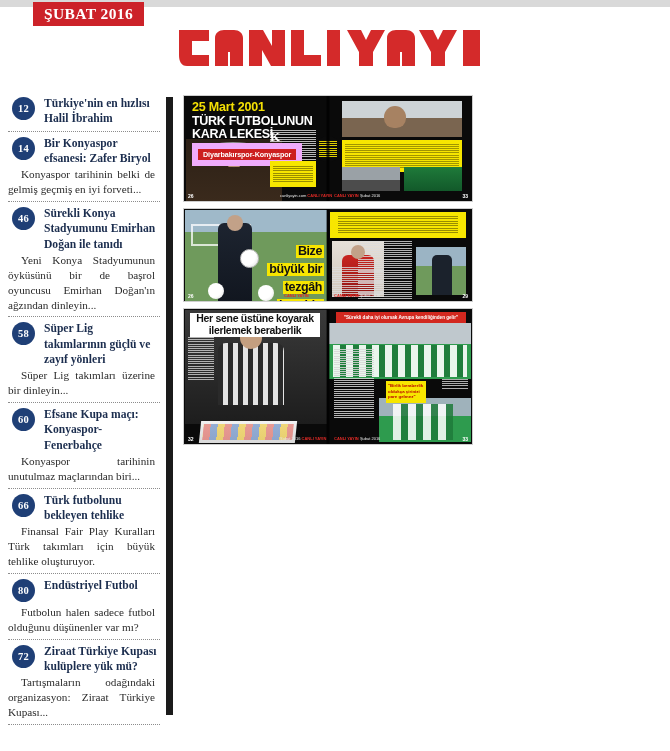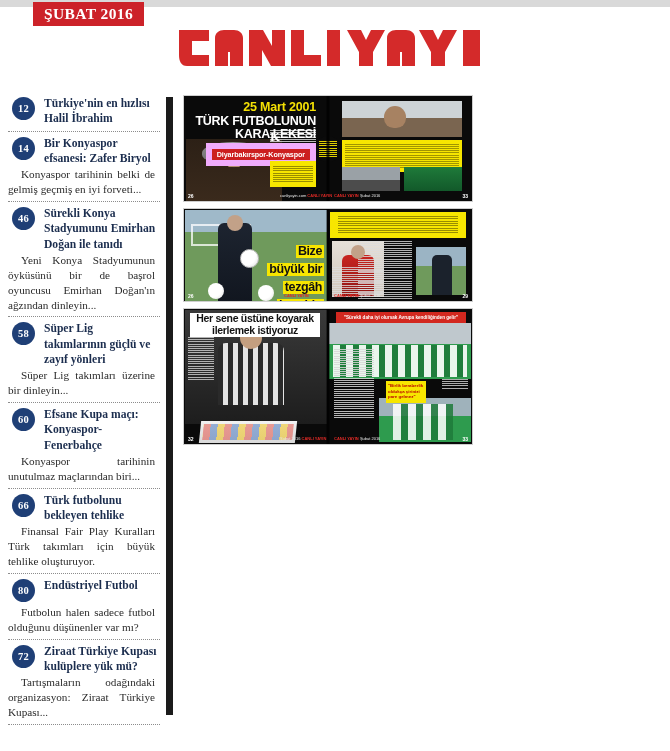--- a/index.html
+++ b/index.html
@@ -119,21 +119,21 @@
   .footer-strip{
     position:absolute;bottom:3px;
     font-family:"Liberation Sans", sans-serif;
     font-size:4px;color:#e8e8e8;z-index:7;white-space:nowrap;
   }
   .footer-strip .red{color:#e02a26;font-weight:700;}
 
   
   .s1-head{
     position:absolute;left:8px;top:5px;width:124px;z-index:4;
-    text-align:right;
+    text-align:left;
   }
   .s1-date{
     font-family:"Liberation Sans", sans-serif;
     font-size:12.5px;font-weight:700;color:#f4e004;
     letter-spacing:-.2px;line-height:1;
   }
   .s1-line{
     font-family:"Liberation Sans", sans-serif;
     font-size:12.5px;font-weight:700;color:#fff;
     letter-spacing:-.3px;line-height:1.02;margin-top:1px;
@@ -539,21 +539,21 @@
     </div>
 
     <div class="spread s3">
       <div class="s3-left"></div>
       <div class="s3-person"></div>
       <div class="s3-mags"></div>
       <div class="s3-txt-l"></div>
       <div class="s3-txt-r"></div>
       <div class="s3-head">
         <span>Her sene üstüne koyarak</span>
-        <span>ilerlemek istiyoruz</span>
+        <span>ilerlemek beraberlik</span>
       </div>
       <div class="s3-crowd"></div>
       <div class="s3-quote-top">"Sürekli daha iyi olursak Avrupa kendiliğinden gelir"</div>
       <div class="s3-article"></div>
       <div class="s3-photo-cel"></div>
       <div class="s3-quote-mid">"Birlik beraberlik oldukça şirinizi pare gelmez"</div>
       <div class="gutter"></div>
       <div class="pg-l">32</div>
       <div class="pg-r">33</div>
       <div class="footer-strip" style="left:96px">

